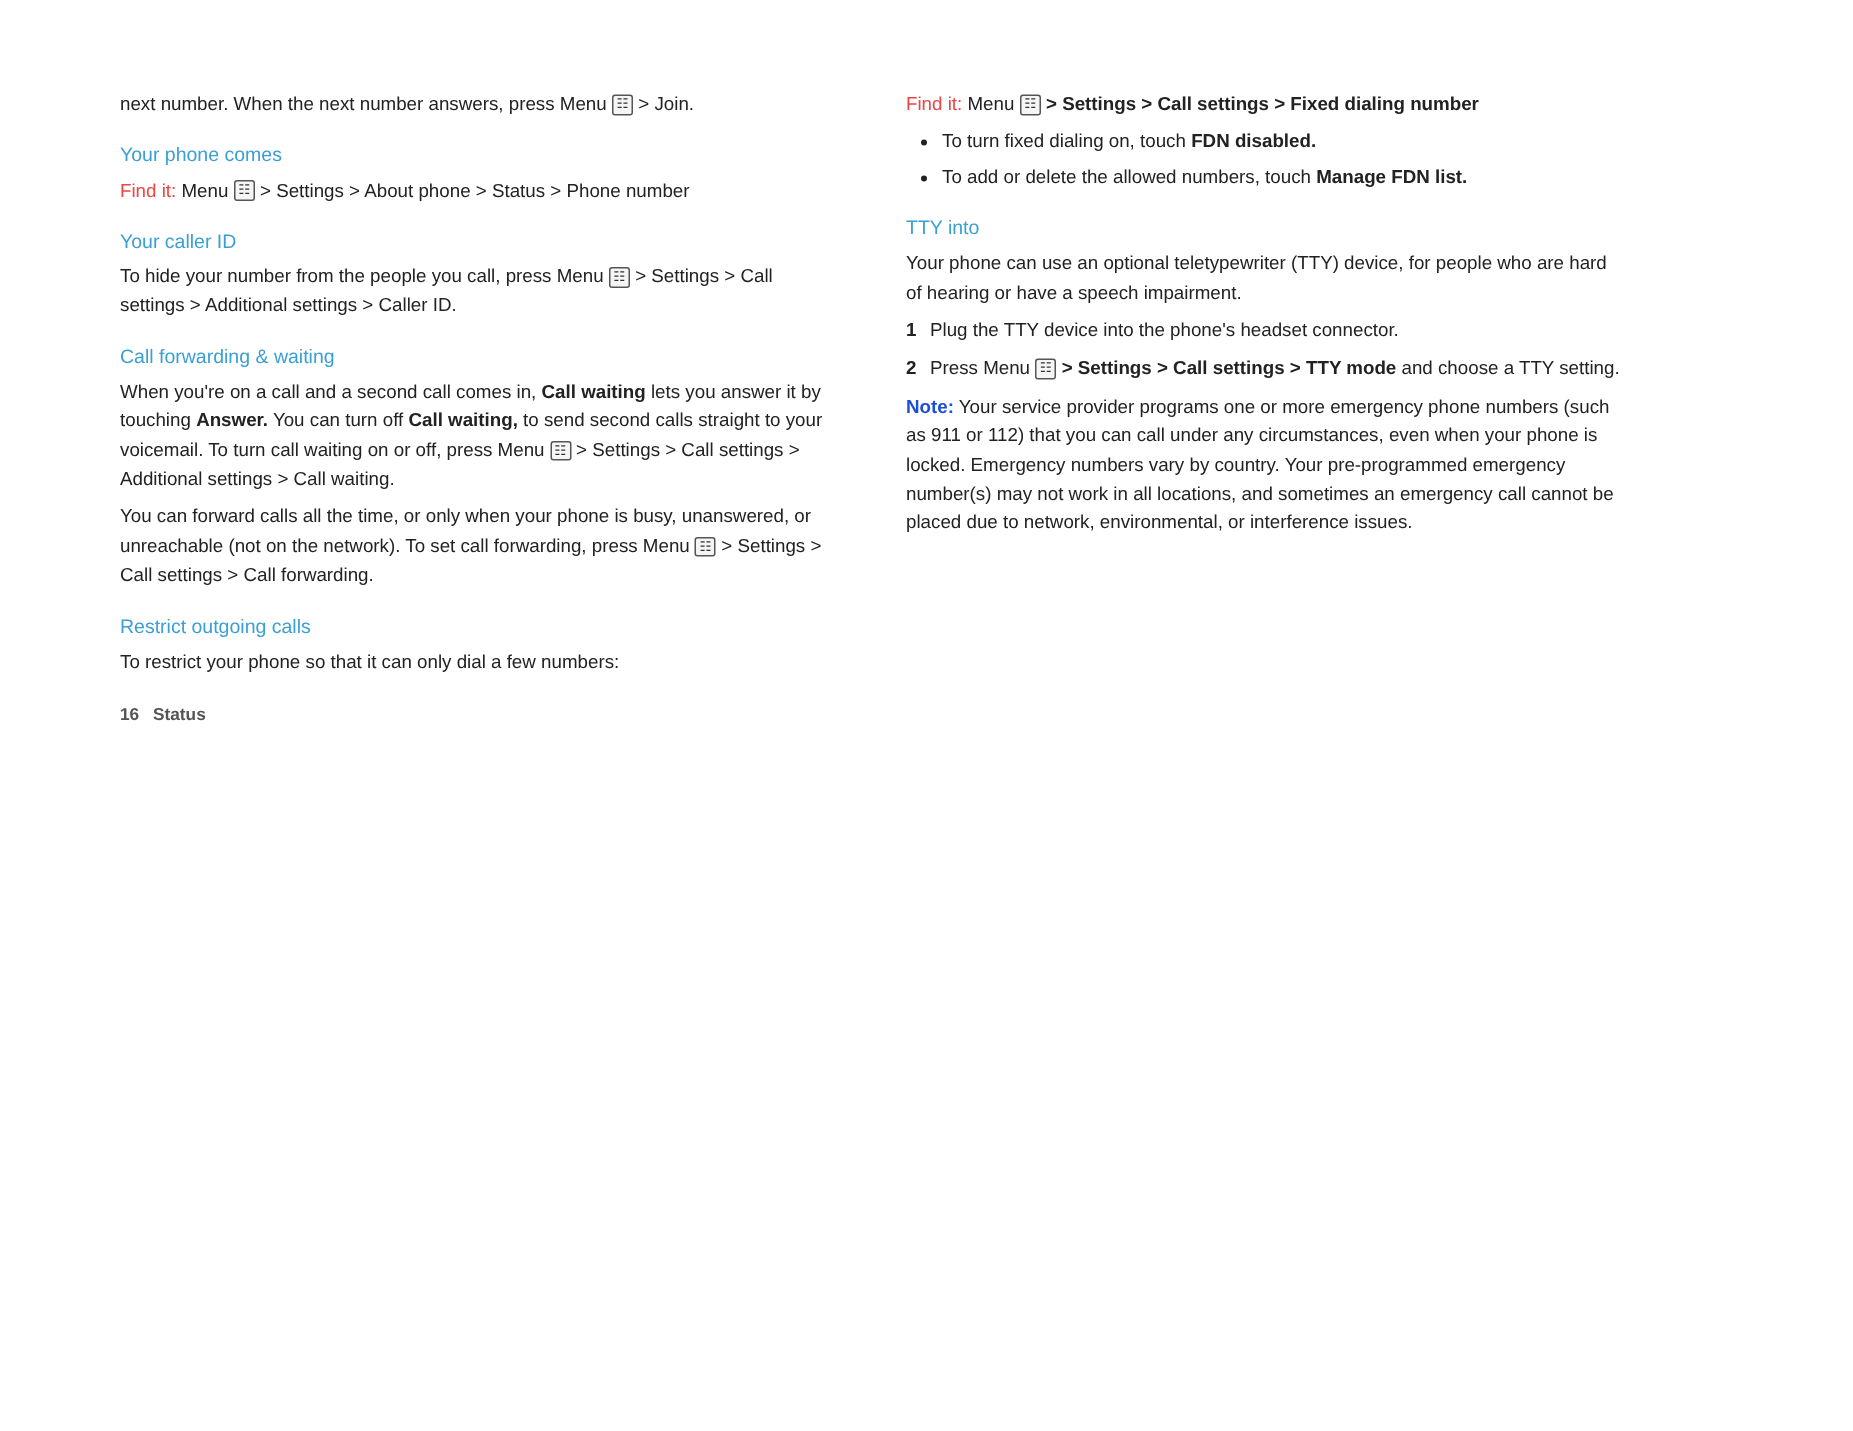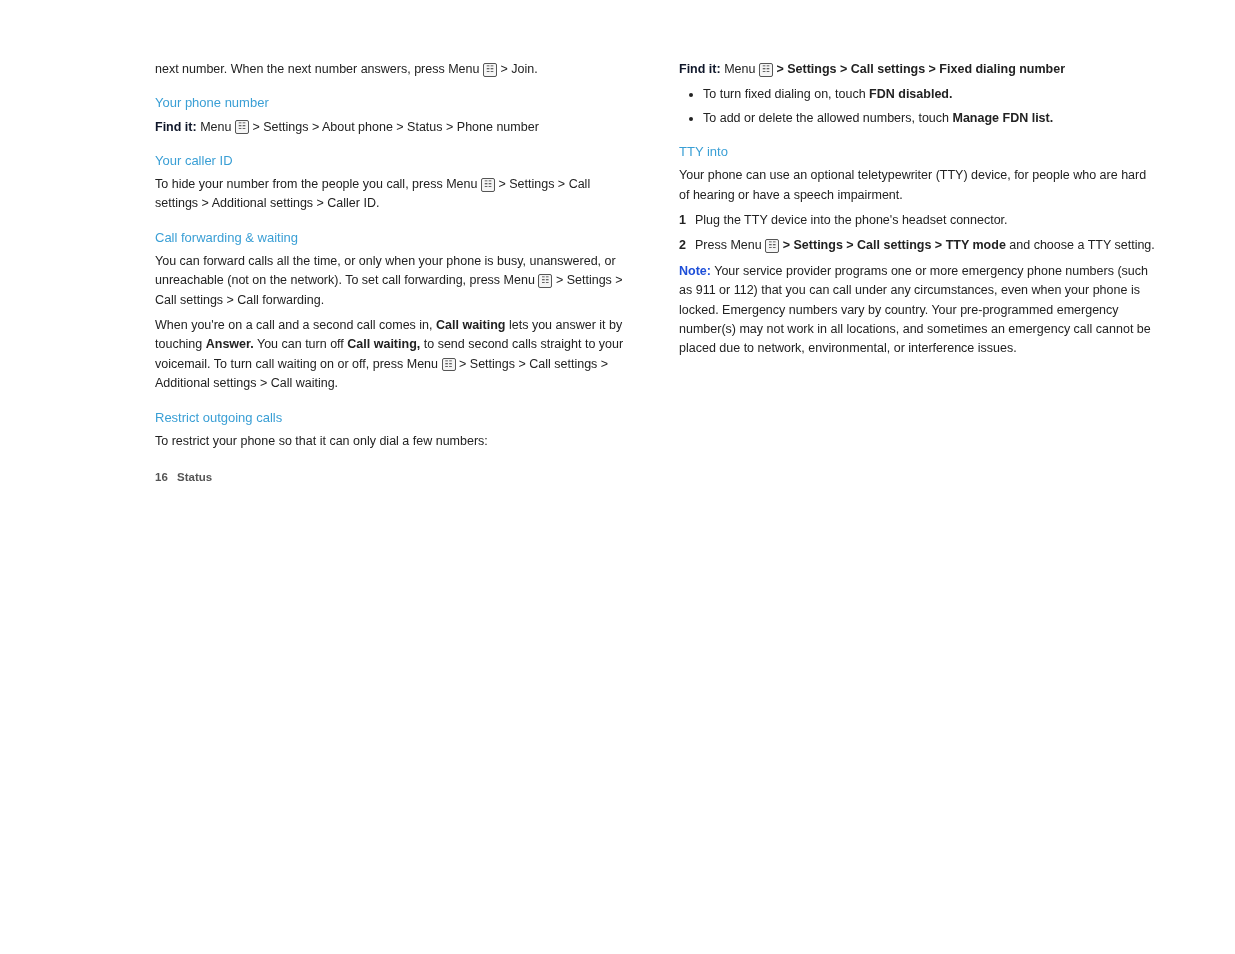--- a/index.html
+++ b/index.html
@@ -6,21 +6,21 @@
     body {
       background: #ffffff;
       font-family: Arial, Helvetica, sans-serif;
       font-size: 13px;
       color: #222;
       width: 1235px;
       min-height: 954px;
     }
     .page-container {
       display: flex;
-      justify-content: flex-end;
+      justify-content: flex-start;
       align-items: flex-start;
       padding: 60px 80px;
     }
     .two-col {
       display: flex;
       gap: 48px;
       max-width: 1000px;
       width: 100%;
     }
     .col {
@@ -30,22 +30,22 @@
       color: #222;
     }
     .section-title {
       color: #3a9fd5;
       font-size: 13px;
       font-weight: normal;
       margin-top: 14px;
       margin-bottom: 4px;
     }
     .find-it {
-      color: #0f172a;
-      font-weight: bold;
+      color: #ef4444;
+      font-weight: normal;
     }
     .bold { font-weight: bold; }
     p { margin-bottom: 6px; }
     .menu-icon {
       display: inline-block;
       border: 1px solid #555;
       border-radius: 2px;
       font-size: 9px;
       padding: 0 2px;
       vertical-align: middle;
@@ -97,57 +97,57 @@
   <div class="two-col">
 
     <div class="col">
 
       <p>
         <span>next number. When the next number answers, press Menu</span>
         <span class="menu-icon">☷</span>
         <span>&gt; Join.</span>
       </p>
 
-      <div class="section-title">Your phone number</div>
+      <div class="section-title">Your phone comes</div>
       <p>
         <span class="find-it">Find it:</span>
         <span> </span>
         <span>Menu</span>
         <span class="menu-icon">☷</span>
         <span>&gt; Settings &gt; About phone &gt; Status &gt; Phone number</span>
       </p>
 
       <div class="section-title">Your caller ID</div>
       <p>
         <span>To hide your number from the people you call, press Menu</span>
         <span class="menu-icon">☷</span>
         <span>&gt; Settings &gt; Call settings &gt; Additional settings &gt; Caller ID.</span>
       </p>
 
       <div class="section-title">Call forwarding &amp; waiting</div>
-      <p>
-        <span>You can forward calls all the time, or only when your phone is busy, unanswered, or unreachable (not on the network). To set call forwarding, press Menu</span>
-        <span class="menu-icon">☷</span>
-        <span>&gt; Settings &gt; Call settings &gt; Call forwarding.</span>
-      </p>
       <p>
         <span>When you're on a call and a second call comes in,</span>
         <span class="bold">Call waiting</span>
         <span> </span>
         <span>lets you answer it by touching</span>
         <span> </span>
         <span class="bold">Answer.</span>
         <span> </span>
         <span>You can turn off</span>
         <span> </span>
         <span class="bold">Call waiting,</span>
         <span> </span>
         <span>to send second calls straight to your voicemail. To turn call waiting on or off, press Menu</span>
         <span class="menu-icon">☷</span>
         <span>&gt; Settings &gt; Call settings &gt; Additional settings &gt; Call waiting.</span>
+      </p>
+      <p>
+        <span>You can forward calls all the time, or only when your phone is busy, unanswered, or unreachable (not on the network). To set call forwarding, press Menu</span>
+        <span class="menu-icon">☷</span>
+        <span>&gt; Settings &gt; Call settings &gt; Call forwarding.</span>
       </p>
 
       <div class="section-title">Restrict outgoing calls</div>
       <p>
         <span>To restrict your phone so that it can only dial a few numbers:</span>
       </p>
 
       <div class="page-footer">
         <span>16</span>
         <span>Status</span>

